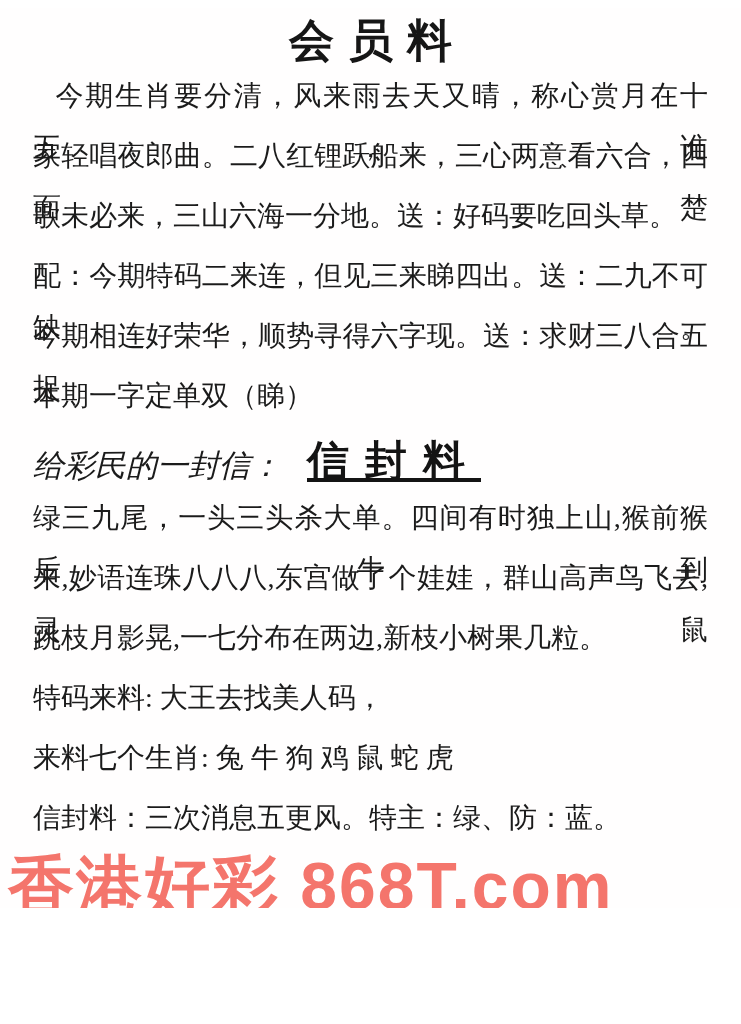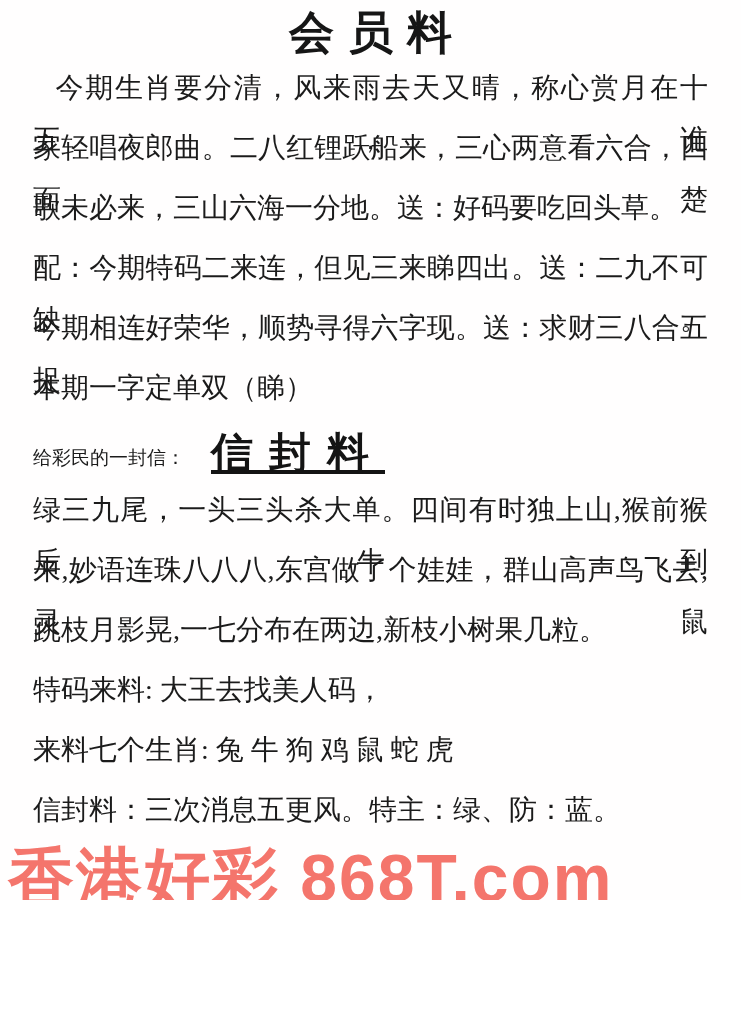--- a/index.html
+++ b/index.html
@@ -1,20 +1,20 @@
 <!DOCTYPE html>
 <html><head>
 <meta charset="utf-8">
 <style>
   html, body { margin: 0; padding: 0; background: #ffffff; }
   .page {
     position: relative;
     width: 741px;
     height: 900px;
-    margin: 0 auto;
+    margin: 8px auto;
     background: #fffefe;
     overflow: hidden;
     color: #1b1b1b;
     font-family: "Liberation Serif", serif;
   }
   .section-title {
     margin: 0;
     padding-top: 4px;
     height: 58px;
     line-height: 58px;
@@ -41,22 +41,23 @@
   }
   .indent-small { text-indent: 0.8em; }
   .indent-large { text-indent: 1.4em; }
   .letter-row {
     margin: 0 33px;
     height: 62px;
     display: flex;
     align-items: center;
   }
   .letter-intro {
-    font-size: 19px;
+    font-size: 31px;
     padding-top: 10px;
+    font-style: italic;
   }
   .envelope-title {
     margin: 0 0 0 26px;
     font-size: 42px;
     font-weight: 700;
     letter-spacing: 16px;
     color: #141414;
     text-decoration: underline;
   }
   .footer {

